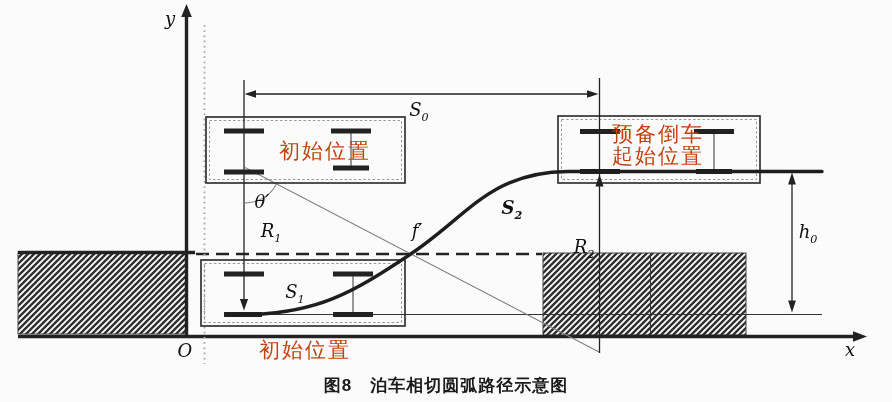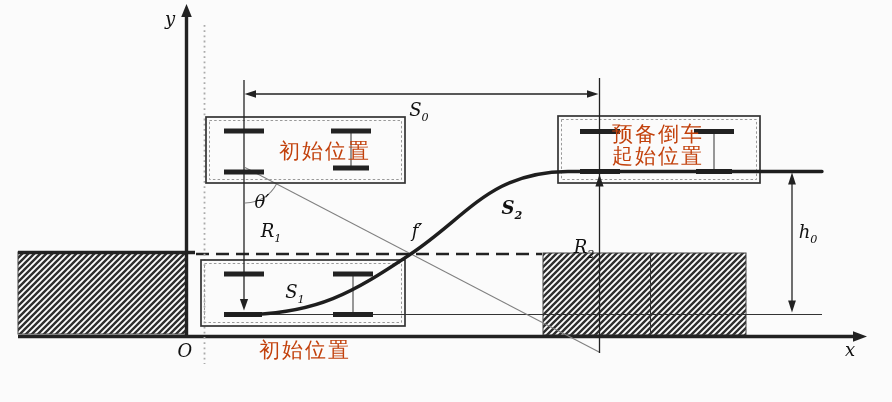--- a/index.html
+++ b/index.html
@@ -146,13 +146,14 @@
   </div>
 
   <div class="lbl" style="left:262px; top:202px;">θ′</div>
   <div class="lbl" style="left:417px; top:231px;">f′</div>
 
   <div class="lbl cjk" style="left:297px; top:151px;margin-left:28px;">初始位置</div>
   <div class="lbl cjk" style="left:658px; top:134px;">预备倒车</div>
   <div class="lbl cjk" style="left:658px; top:156px;">起始位置</div>
   <div class="lbl cjk" style="left:305px; top:350px;">初始位置</div>
 
+  <div class="caption">图8　泊车相切圆弧路径示意图</div>
 </div>
 
 </body></html>

